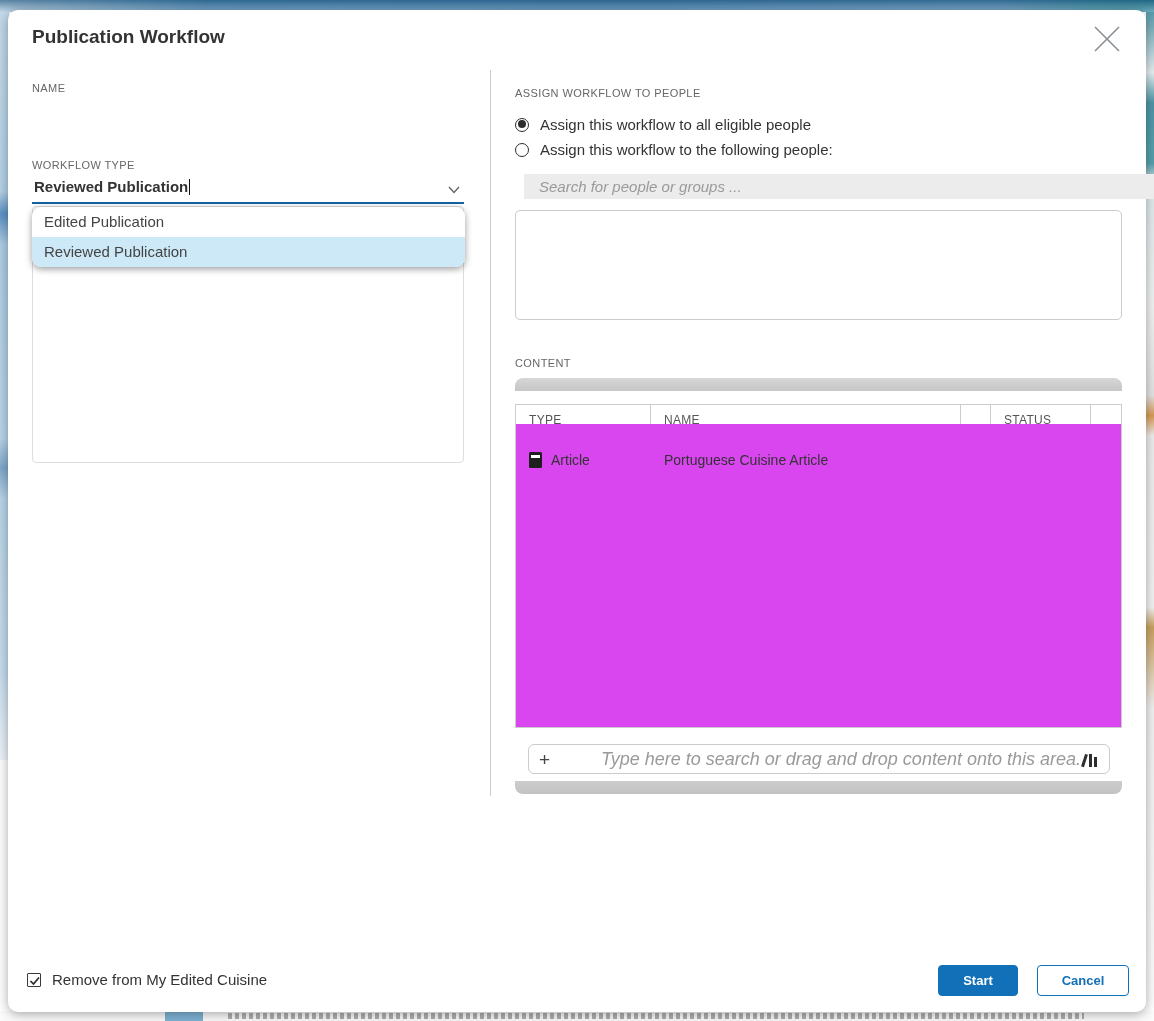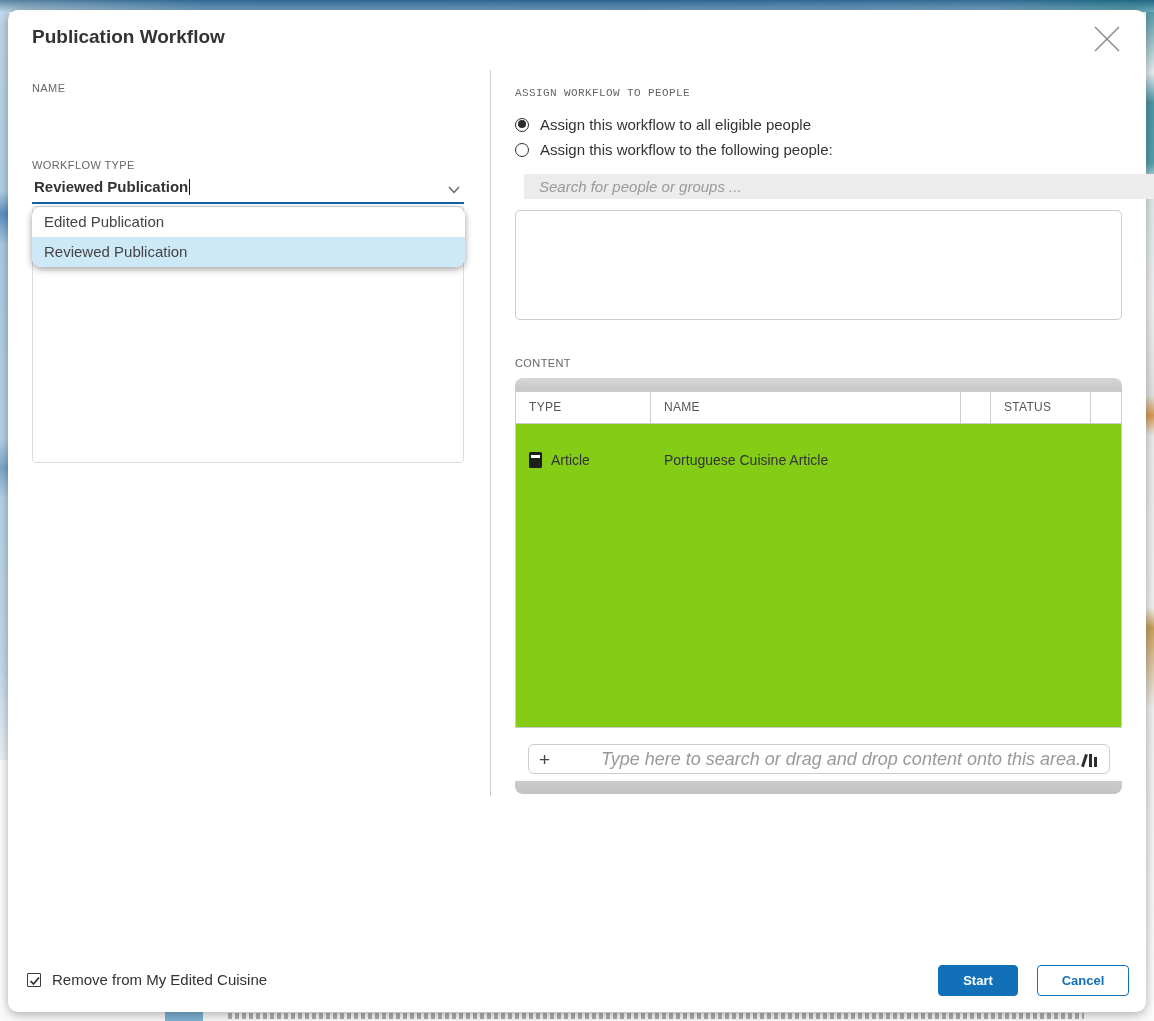--- a/index.html
+++ b/index.html
@@ -58,27 +58,27 @@
   .people-search { position:absolute; left:507px; top:164px; width:670px; height:25px;
     border:none; outline:none; background:#ececec; font-family:"Liberation Sans",sans-serif;
     font-size:15px; color:#333; padding:0 15px;margin-left:9px; }
   .people-search::placeholder { font-style:italic; color:#9a9a9a; }
   .people-box { position:absolute; left:507px; top:200px; width:607px; height:110px;
     border:1px solid #ccc; border-radius:5px; background:#fff; }
 
   
   .grid-topbar { position:absolute; left:507px; top:368px; width:607px; height:13px;
     background:linear-gradient(180deg,#d6d6d6,#c6c6c6); border-radius:8px 8px 0 0; }
-  .grid-header { position:absolute; left:507px; top:381px; width:607px; height:33px;
+  .grid-header { position:absolute; left:507px; top:394px; width:607px; height:33px;
     display:flex; background:#fff; border:1px solid #ccc; border-radius:0; font-size:12px; color:#555; }
   .grid-header .cell { line-height:31px; padding-left:13px; border-right:1px solid #ccc; letter-spacing:.3px; }
   .grid-header .cell:last-child { border-right:none; }
   .c-type{width:135px;} .c-name{width:310px;} .c-spacer{width:30px;} .c-status{width:100px;} .c-last{flex:1;}
   .grid-body { position:absolute; left:507px; top:414px; width:607px; height:304px;
-    background:#84cc16; border-left:1px solid #ccc; border-right:1px solid #ccc; border-bottom:1px solid #ccc; }
+    background:#d946ef; border-left:1px solid #ccc; border-right:1px solid #ccc; border-bottom:1px solid #ccc; }
   .grid-row { display:flex; margin-top:28px; font-size:14px; color:#333; cursor:pointer; }
   .grid-row .cell { padding-left:13px; }
   .type-cell { display:flex; align-items:center; gap:9px; }
   .article-icon { width:13px; height:16px; background:#1f1f1f; border-radius:1.5px; position:relative; flex:none; }
   .article-icon::after { content:''; position:absolute; left:2px; right:2px; top:3px; height:2.5px; background:#fff; }
 
   .grid-lower { position:absolute; left:507px; top:718px; width:607px; height:53px; background:#fff; }
   .add-bar { position:absolute; left:13px; top:16px; width:582px; height:30px;
     border:1px solid #ccc; border-radius:6px; display:flex; align-items:center; padding:0 10px; background:#fff; }
   .plus-icon { font-size:19px; font-weight:400; color:#444; line-height:1; margin-right:12px; }
@@ -136,21 +136,21 @@
       </svg>
     </div>
 
     <div class="dropdown">
       <div class="dropdown-option">Edited Publication</div>
       <div class="dropdown-option selected">Reviewed Publication</div>
     </div>
 
     <div class="pane-divider"></div>
 
-    <div class="field-label" style="left:507px; top:77px;font-family:Liberation Mono, monospace;">ASSIGN WORKFLOW TO PEOPLE</div>
+    <div class="field-label" style="left:507px; top:77px;">ASSIGN WORKFLOW TO PEOPLE</div>
 
     <div class="radio-row" style="top:106px;">
       <span class="radio checked"></span>
       <span>Assign this workflow to all eligible people</span>
     </div>
     <div class="radio-row" style="top:131px;">
       <span class="radio"></span>
       <span>Assign this workflow to the following people:</span>
     </div>
 

